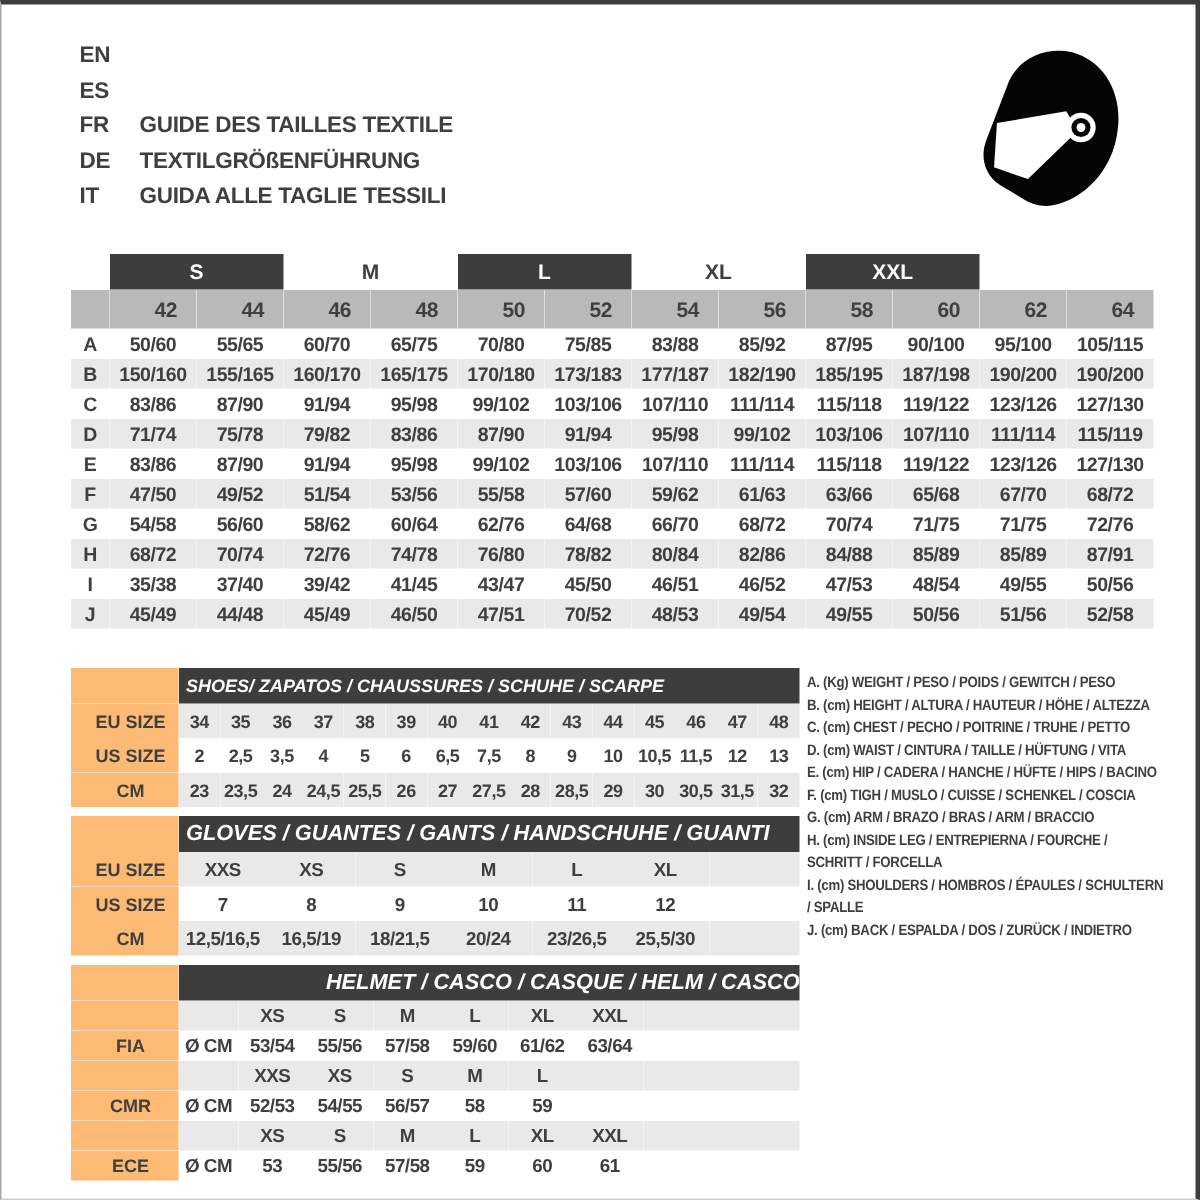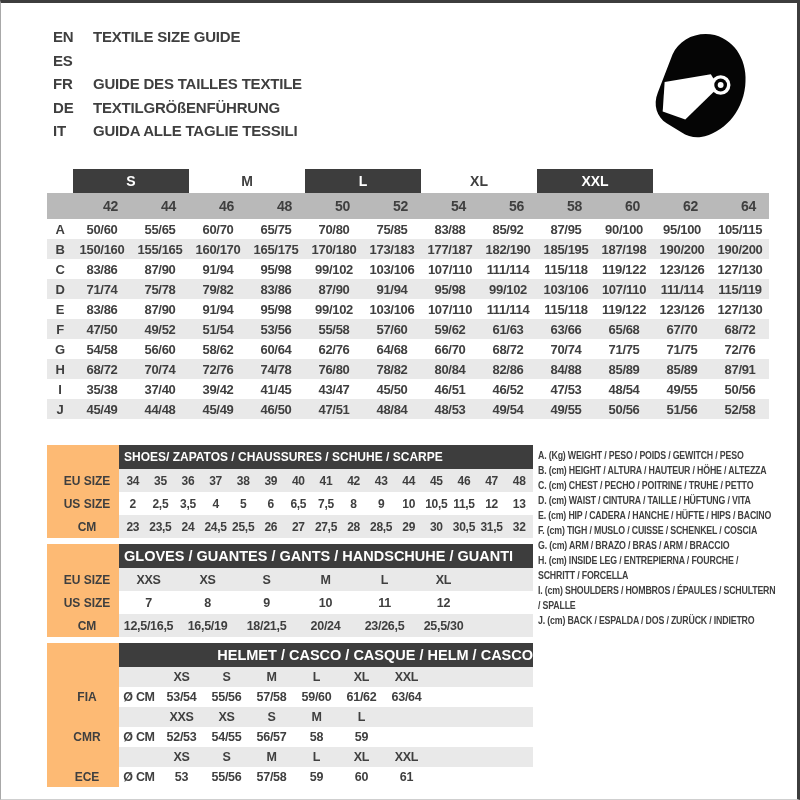--- a/index.html
+++ b/index.html
@@ -26,38 +26,37 @@
   .main-table tr.num-row td{background:#b9b9b9;height:26px;font-size:14px;text-align:right;padding-right:13px;}
   .main-table tr.num-row td:first-child{padding:0;}
   .main-table tr.band td{background:#e9e9e9;}
   
   .sub-tables{position:absolute;left:46px;top:442px;width:490px;}
   table.sub{border-collapse:collapse;table-layout:fixed;width:486px;margin:0 0 6px 0;}
   table.sub td{padding:0;height:23px;font-weight:bold;font-size:12.5px;text-align:center;
     white-space:nowrap;overflow:hidden;letter-spacing:-0.3px;}
   table.sub td.lbl{text-align:center;font-size:12px;padding-left:8px;background:#fdba74;letter-spacing:0;}
   table.sub td.titlebar{background:#3d3d3d;color:#fff;text-align:left;padding-left:5px;
-    font-size:14.5px;height:24px;letter-spacing:0;}
+    font-size:14.5px;height:24px;letter-spacing:0;font-style:italic;}
   table.sub tr.band td:not(.lbl){background:#e9e9e9;}
   #shoes-table td{font-size:12px;}
   #helmet-table td{height:20px;}
   #helmet-table td.titlebar{height:24px;text-align:right;}
   
   .legend{position:absolute;left:537px;top:445px;width:270px;transform:scaleX(0.88);transform-origin:0 0;}
   .legend-item{font-weight:bold;font-size:10px;line-height:15px;letter-spacing:-0.2px;}
 </style>
 </head>
 <body>
 
 <div class="page">
 
   <div class="lang-list">
       <div class="lang-row">
         <span class="lang-code">EN</span>
-        <span class="lang-title">TEXTILE SIZE GUIDE</span>
       </div>
       <div class="lang-row">
         <span class="lang-code">ES</span>
       </div>
       <div class="lang-row">
         <span class="lang-code">FR</span>
         <span class="lang-title">GUIDE DES TAILLES TEXTILE</span>
       </div>
       <div class="lang-row">
         <span class="lang-code">DE</span>
@@ -255,21 +254,21 @@
           <td>49/55</td>
           <td>50/56</td>
         </tr>
         <tr class="band">
           <td>J</td>
           <td>45/49</td>
           <td>44/48</td>
           <td>45/49</td>
           <td>46/50</td>
           <td>47/51</td>
-          <td>48/84</td>
+          <td>70/52</td>
           <td>48/53</td>
           <td>49/54</td>
           <td>49/55</td>
           <td>50/56</td>
           <td>51/56</td>
           <td>52/58</td>
         </tr>
       </tbody>
   </table>
 

